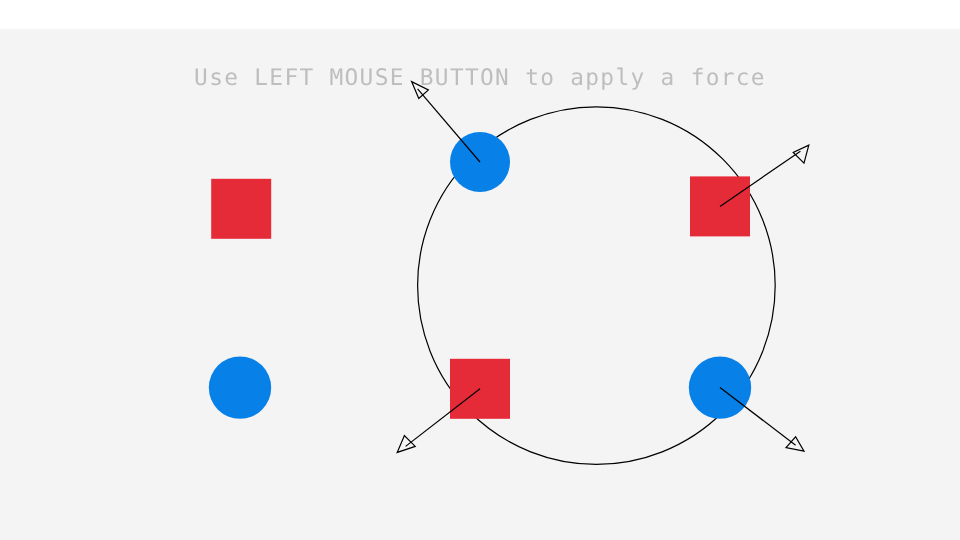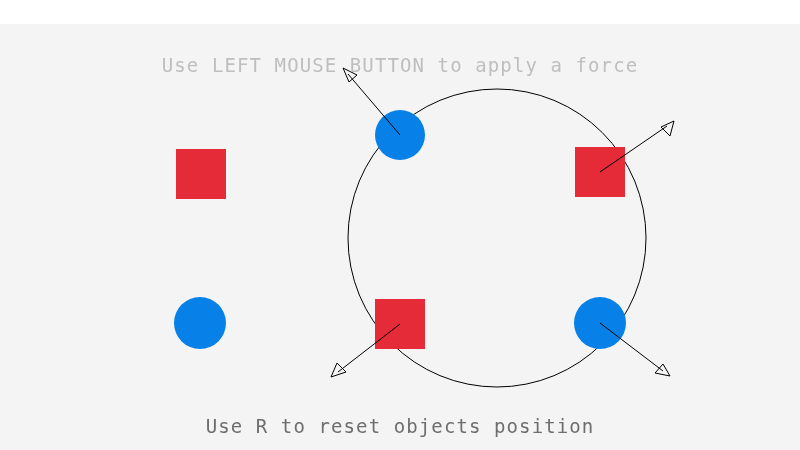--- a/index.html
+++ b/index.html
@@ -82,15 +82,14 @@
     <circle cx="600" cy="299" r="26" fill="#0780e8"></circle>
     <g stroke="#000000" stroke-width="1" fill="none">
       <line x1="600" y1="299" x2="663" y2="347"></line>
       <polygon points="670,352 655,349 663,340" fill="none"></polygon>
     </g>
 
   </svg>
 
   <div class="hud-text" id="hint-top">Use LEFT MOUSE BUTTON to apply a force</div>
 
-  <div class="hud-text" id="hint-bottom">Use R to reset objects position</div>
 
 </div>
 
 </body></html>

